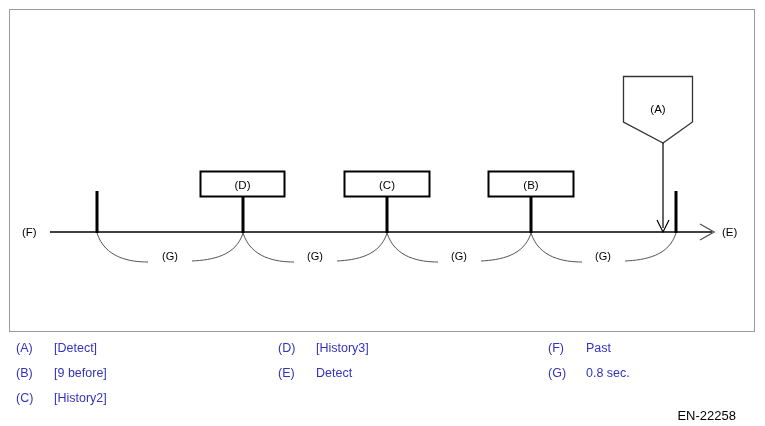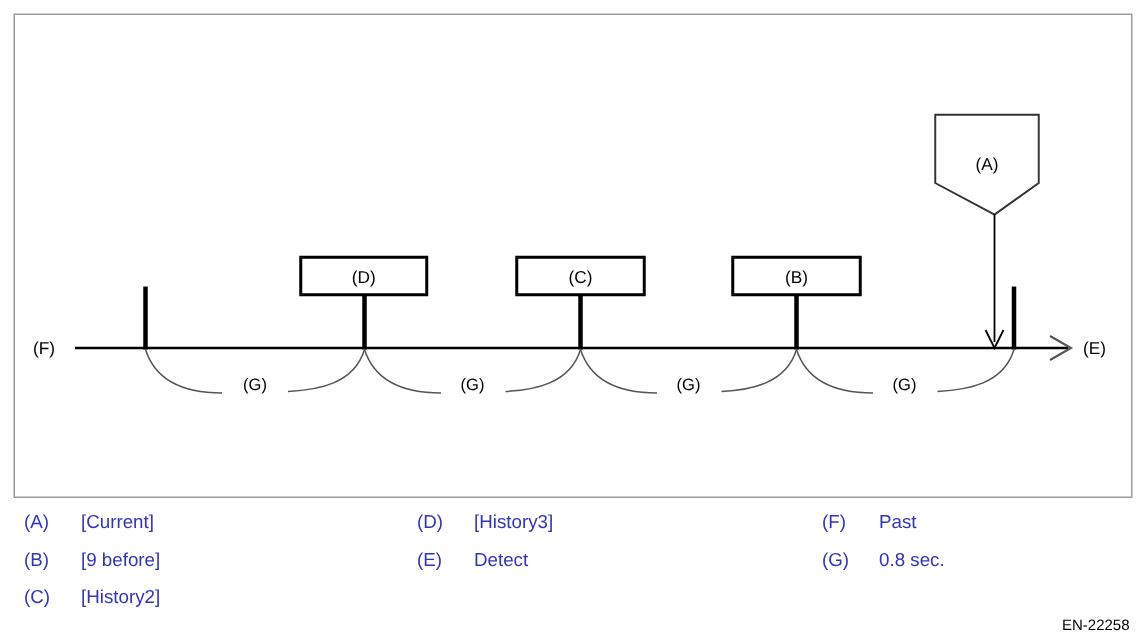--- a/index.html
+++ b/index.html
@@ -35,23 +35,23 @@
   }
   #figure-svg {
     position: absolute;
     left: 0; top: 0;
     width: 765px;
     height: 340px;
   }
   
   #figure-code {
     position: absolute;
-    right: 12px;
+    right: 29px;
     bottom: 3px;
-    font-size: 10px;
+    font-size: 13px;
     color: #000000;
     letter-spacing: 0px;
     white-space: nowrap;
     padding-left: 40px;
   }
   
   #legend {
     position: absolute;
     left: 0;
     top: 341px;
@@ -135,21 +135,21 @@
     <text x="722" y="236" font-family="Liberation Sans, sans-serif" font-size="11.5" fill="#000000">(E)</text>
   </svg>
 
   <div id="figure-code">EN-22258</div>
 
   <div id="legend">
 
     <div class="legend-col c1">
       <div class="legend-row">
         <span class="legend-key">(A)</span>
-        <span class="legend-label">[Current]</span>
+        <span class="legend-label">[Detect]</span>
       </div>
       <div class="legend-row">
         <span class="legend-key">(B)</span>
         <span class="legend-label">[9 before]</span>
       </div>
       <div class="legend-row">
         <span class="legend-key">(C)</span>
         <span class="legend-label">[History2]</span>
       </div>
     </div>

